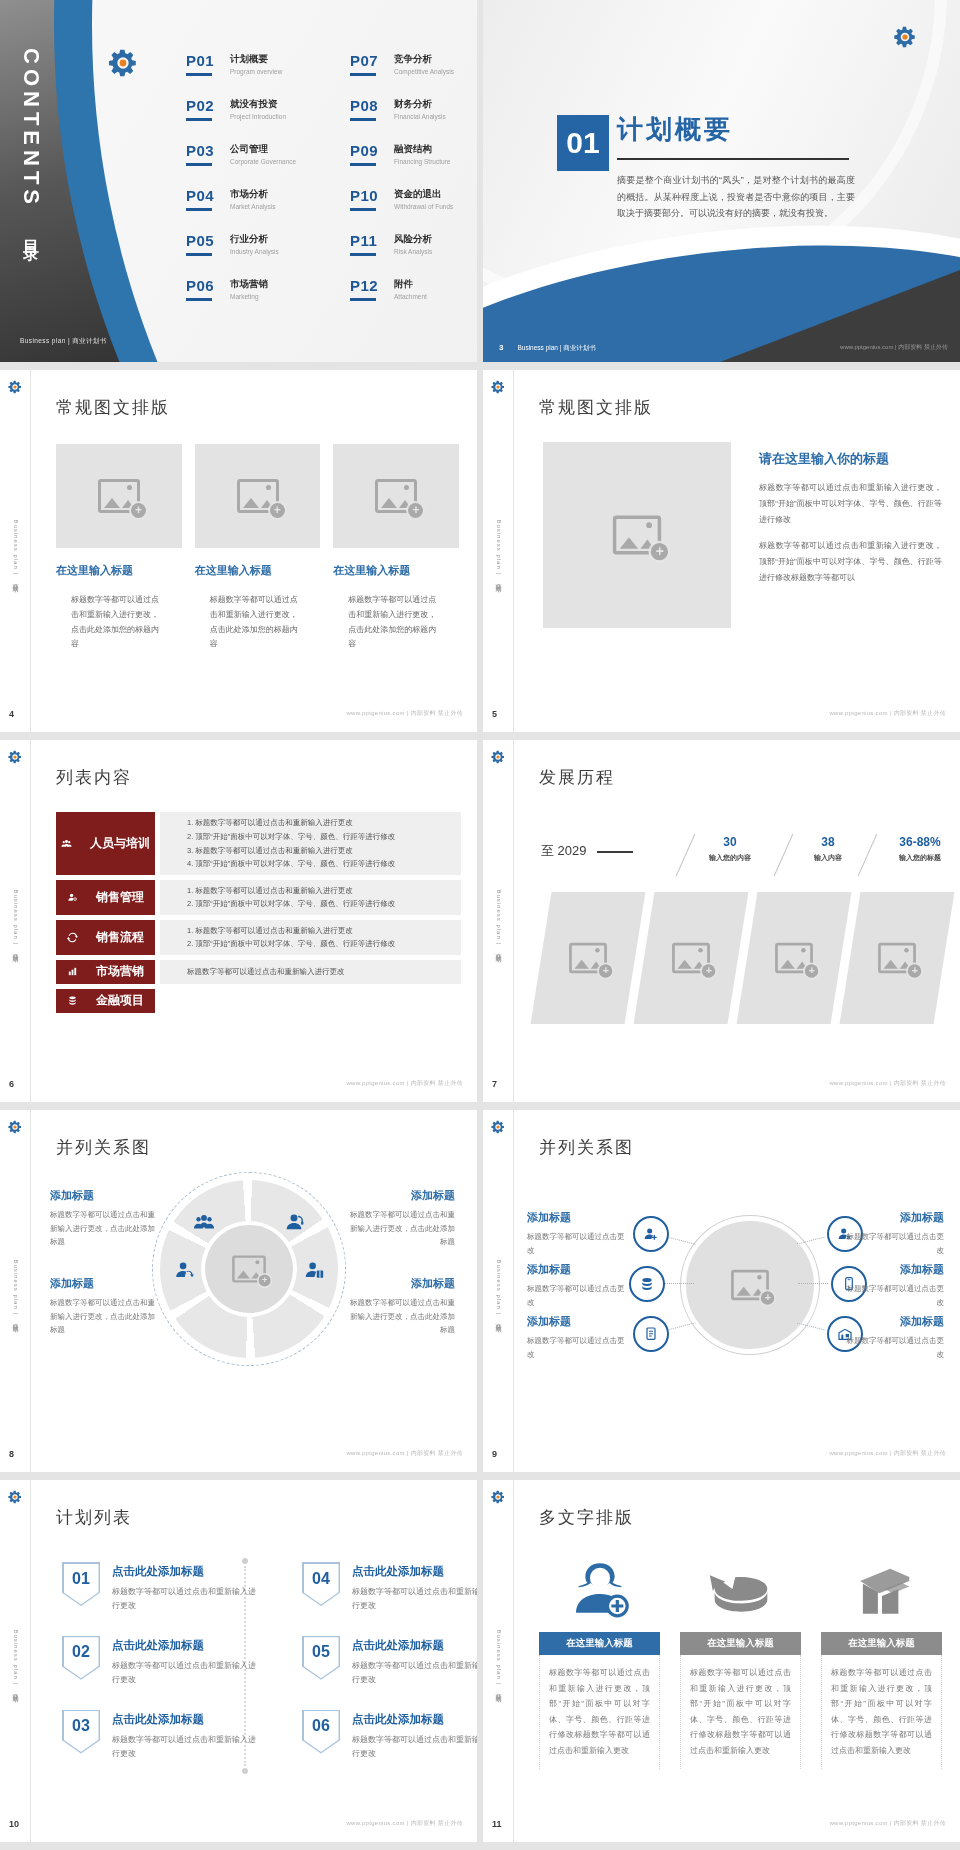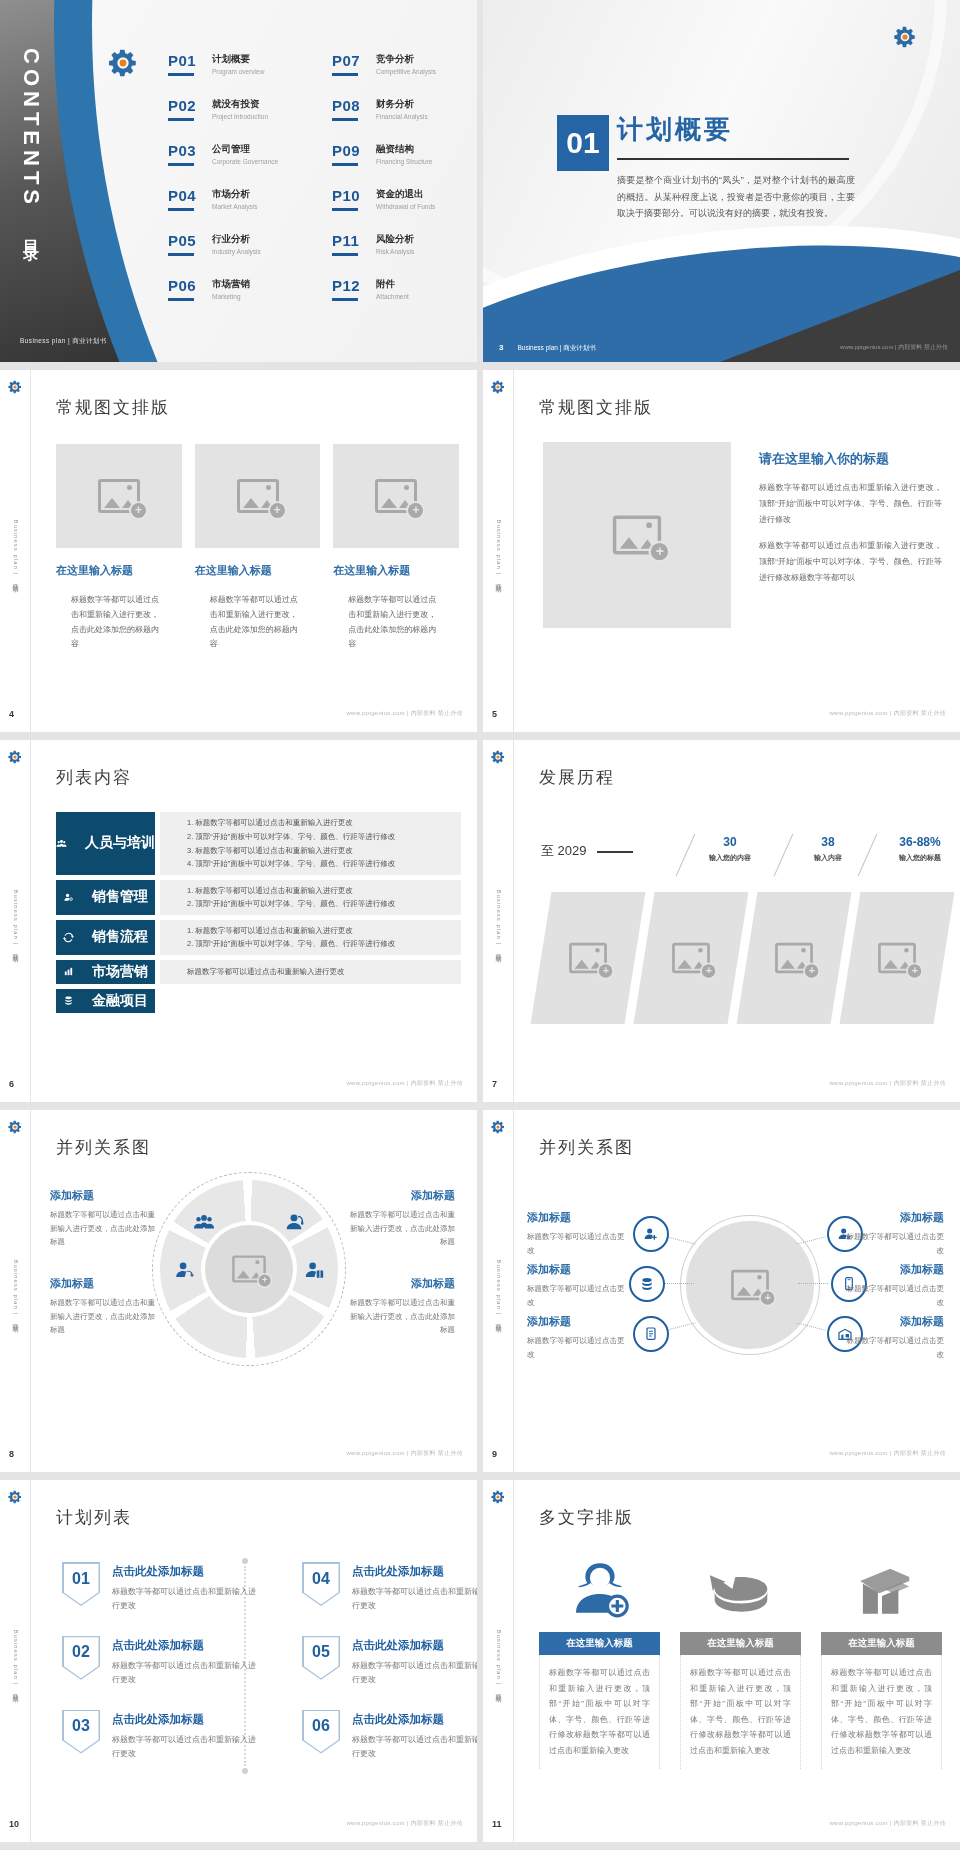--- a/index.html
+++ b/index.html
@@ -29,21 +29,21 @@
   
   .cover1{background:linear-gradient(165deg,#8f8f8f 0%,#575757 40%,#232323 100%);}
   .c1-blue{position:absolute;left:54px;top:-875px;width:1800px;height:1800px;border-radius:50%;background:#2e74ad;}
   .c1-white{position:absolute;left:92px;top:-875px;width:1800px;height:1800px;border-radius:50%;background:linear-gradient(120deg,#fdfdfd 0%,#f1f1f1 40%,#e7e7e7 100%);}
   .c1-vert{position:absolute;left:18px;top:48px;color:#fff;writing-mode:vertical-rl;text-orientation:mixed;z-index:3;}
   .c1-en{font-size:22px;font-weight:bold;letter-spacing:5px;}
   .c1-zh{font-size:16px;font-weight:bold;letter-spacing:6px;margin-top:14px;}
   .cover1 .gear{position:absolute;left:106px;top:46px;z-index:4;}
   .toc{position:absolute;left:168px;top:52px;display:flex;gap:22px;z-index:4;}
   .toc-col{width:142px;display:flex;flex-direction:column;}
-  .toc-item{display:flex;gap:8px;height:45px;}
+  .toc-item{display:flex;gap:8px;height:45px;margin-left:18px;}
   .toc-num{width:36px;flex-shrink:0;}
   .toc-num span{font-size:15px;font-weight:bold;color:#1d5796;letter-spacing:.5px;}
   .toc-line{display:block;width:26px;height:2.5px;background:#1d5796;margin-top:3px;}
   .toc-txt{display:flex;flex-direction:column;padding-top:1px;}
   .toc-txt b{font-size:9.5px;color:#2f2f2f;}
   .toc-txt em{font-style:normal;font-size:6.5px;color:#a0a0a0;margin-top:2px;}
   .c1-brand{position:absolute;left:20px;bottom:16px;font-size:6.5px;color:rgba(255,255,255,.85);z-index:4;letter-spacing:.4px;}
 
   
   .cover2{background:linear-gradient(115deg,#ededed 0%,#fafafa 45%,#e9e9e9 100%);}
@@ -72,21 +72,21 @@
 
   
   .bigph{position:absolute;left:60px;top:72px;width:188px;height:186px;background:#e3e3e3;display:flex;align-items:center;justify-content:center;}
   .s4text{position:absolute;left:276px;top:80px;right:18px;}
   .s4text h3{font-size:13px;color:#2e6da8;font-weight:bold;margin:0 0 12px;}
   .s4text p{font-size:8px;color:#666;line-height:2;margin:0 0 10px;text-align:justify;}
 
   
   .lrows{position:absolute;left:56px;top:72px;right:16px;display:flex;flex-direction:column;gap:5px;}
   .lrow{display:flex;gap:5px;align-items:stretch;}
-  .lbl{width:99px;flex-shrink:0;background:#0c4a6e;color:#fff;display:flex;align-items:center;justify-content:center;gap:18px;font-size:14px;font-weight:bold;min-height:24px;}
+  .lbl{width:99px;flex-shrink:0;background:#7f1d1d;color:#fff;display:flex;align-items:center;justify-content:center;gap:18px;font-size:12px;font-weight:bold;min-height:24px;}
   .lbl svg{width:11px;height:11px;flex-shrink:0;}
   .lcontent{flex:1;background:#efefef;padding:5px 27px;display:flex;flex-direction:column;justify-content:center;gap:2.5px;}
   .lcontent div{font-size:7.5px;color:#555;line-height:1.5;}
 
   
   .year{position:absolute;left:58px;top:102px;font-size:13px;color:#3a3a3a;}
   .year i{display:inline-block;width:36px;height:2px;background:#3a3a3a;vertical-align:middle;margin-left:10px;font-style:normal;}
   .stat{position:absolute;top:95px;text-align:center;}
   .stat b{display:block;font-size:12px;color:#2060a0;}
   .stat span{display:block;font-size:7px;font-weight:bold;color:#4a4a4a;margin-top:4px;}

